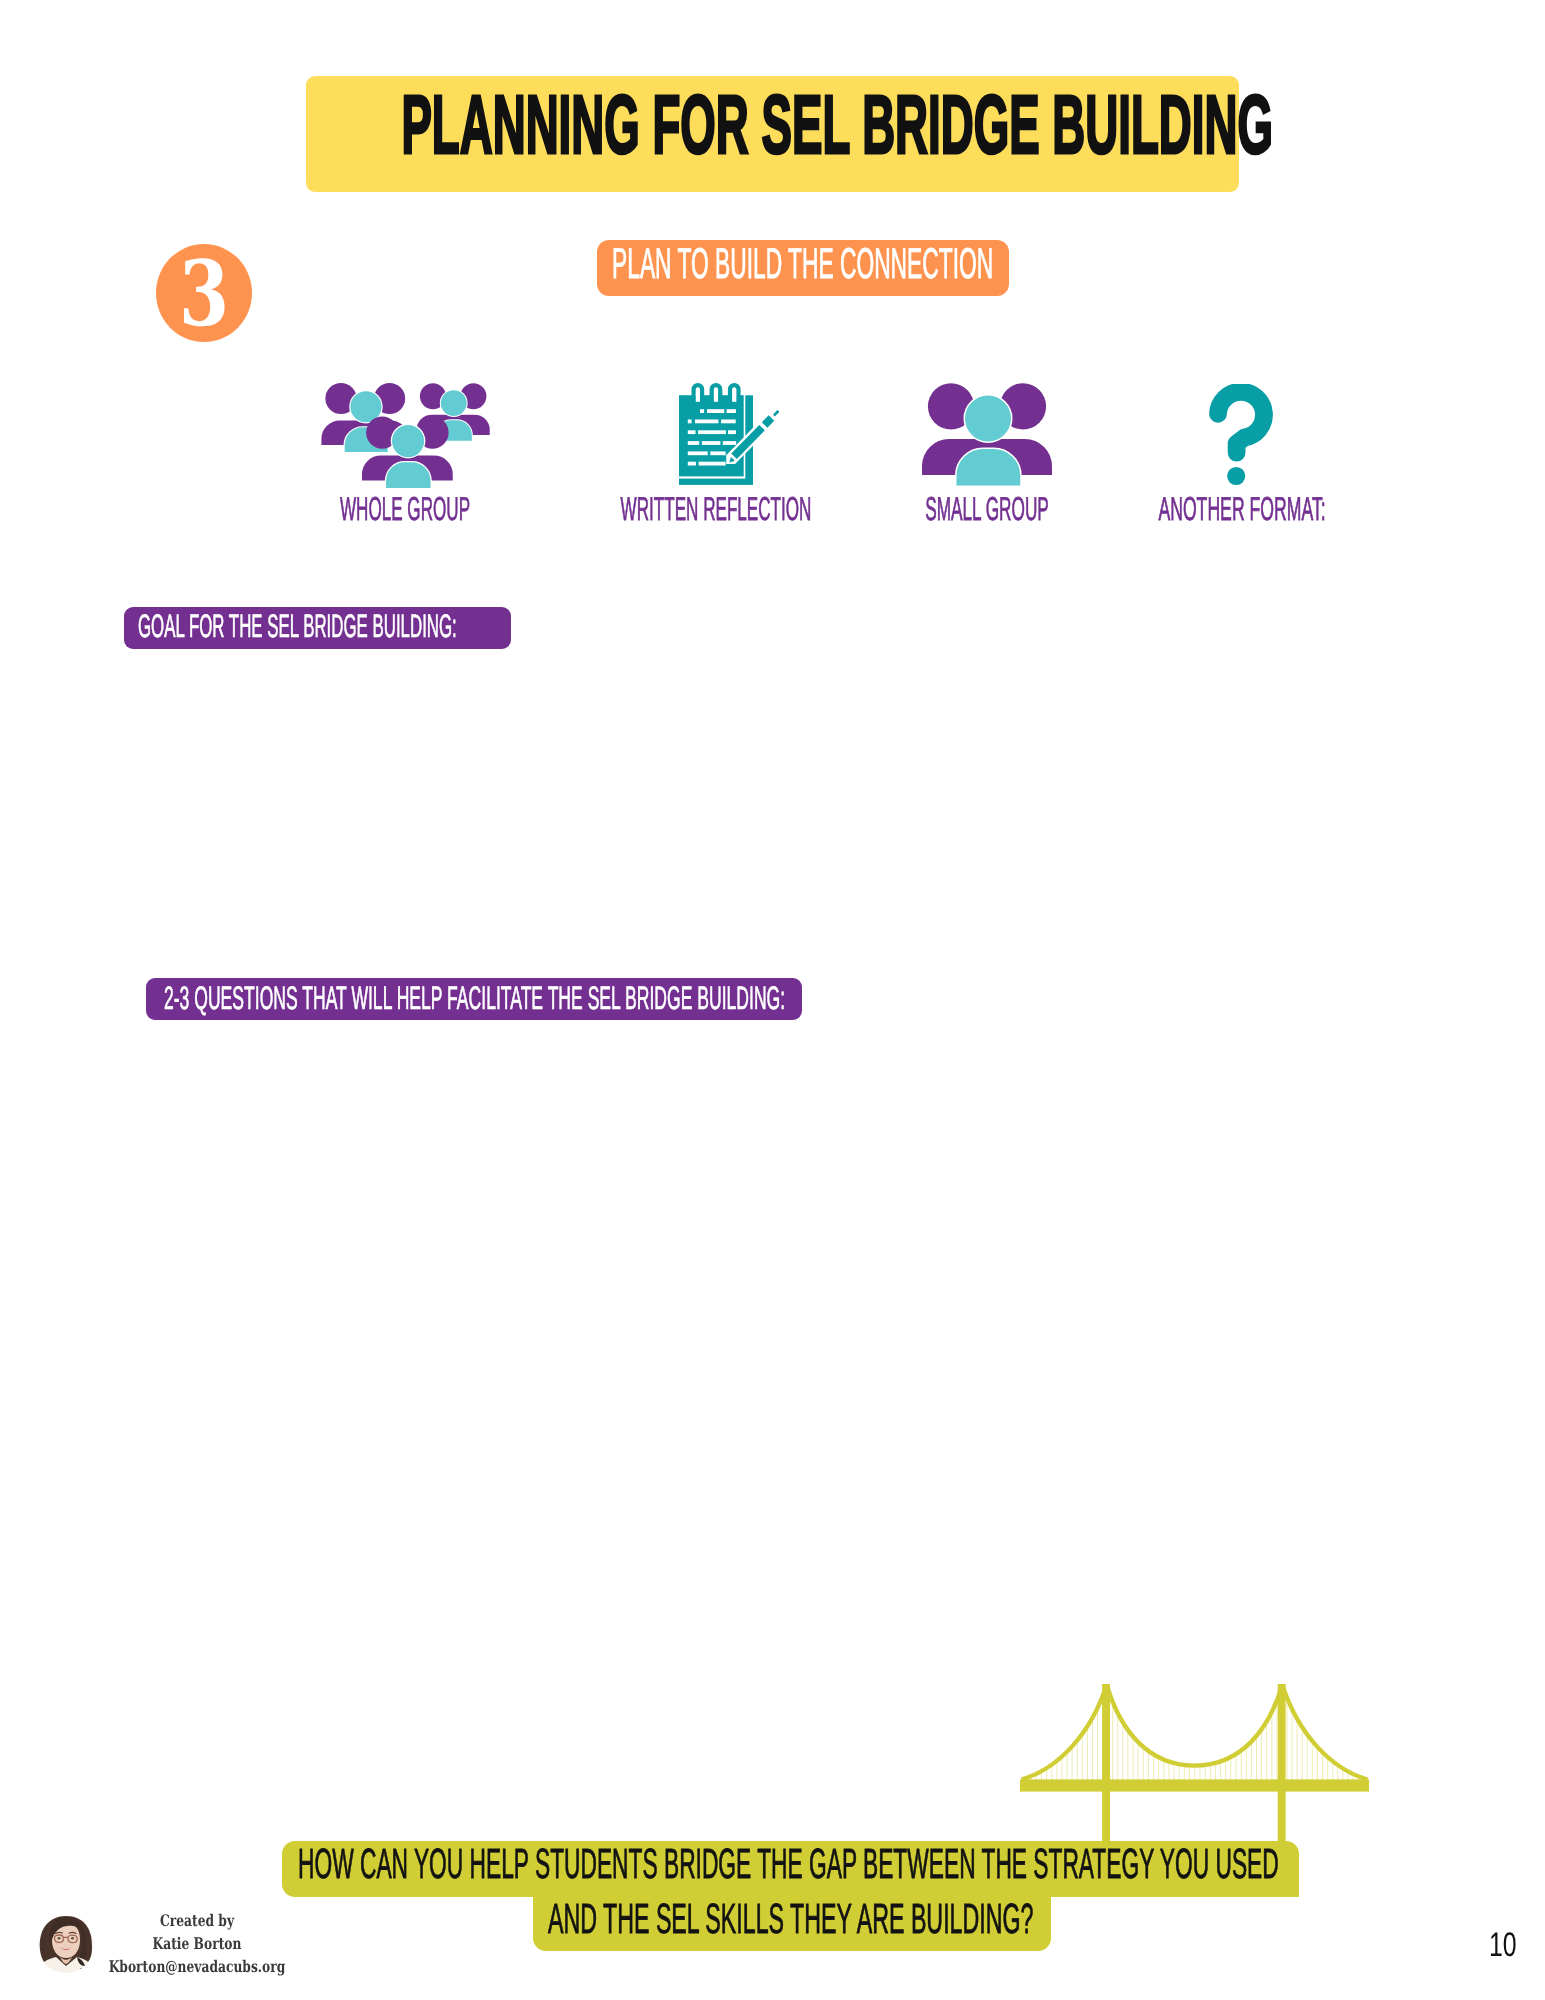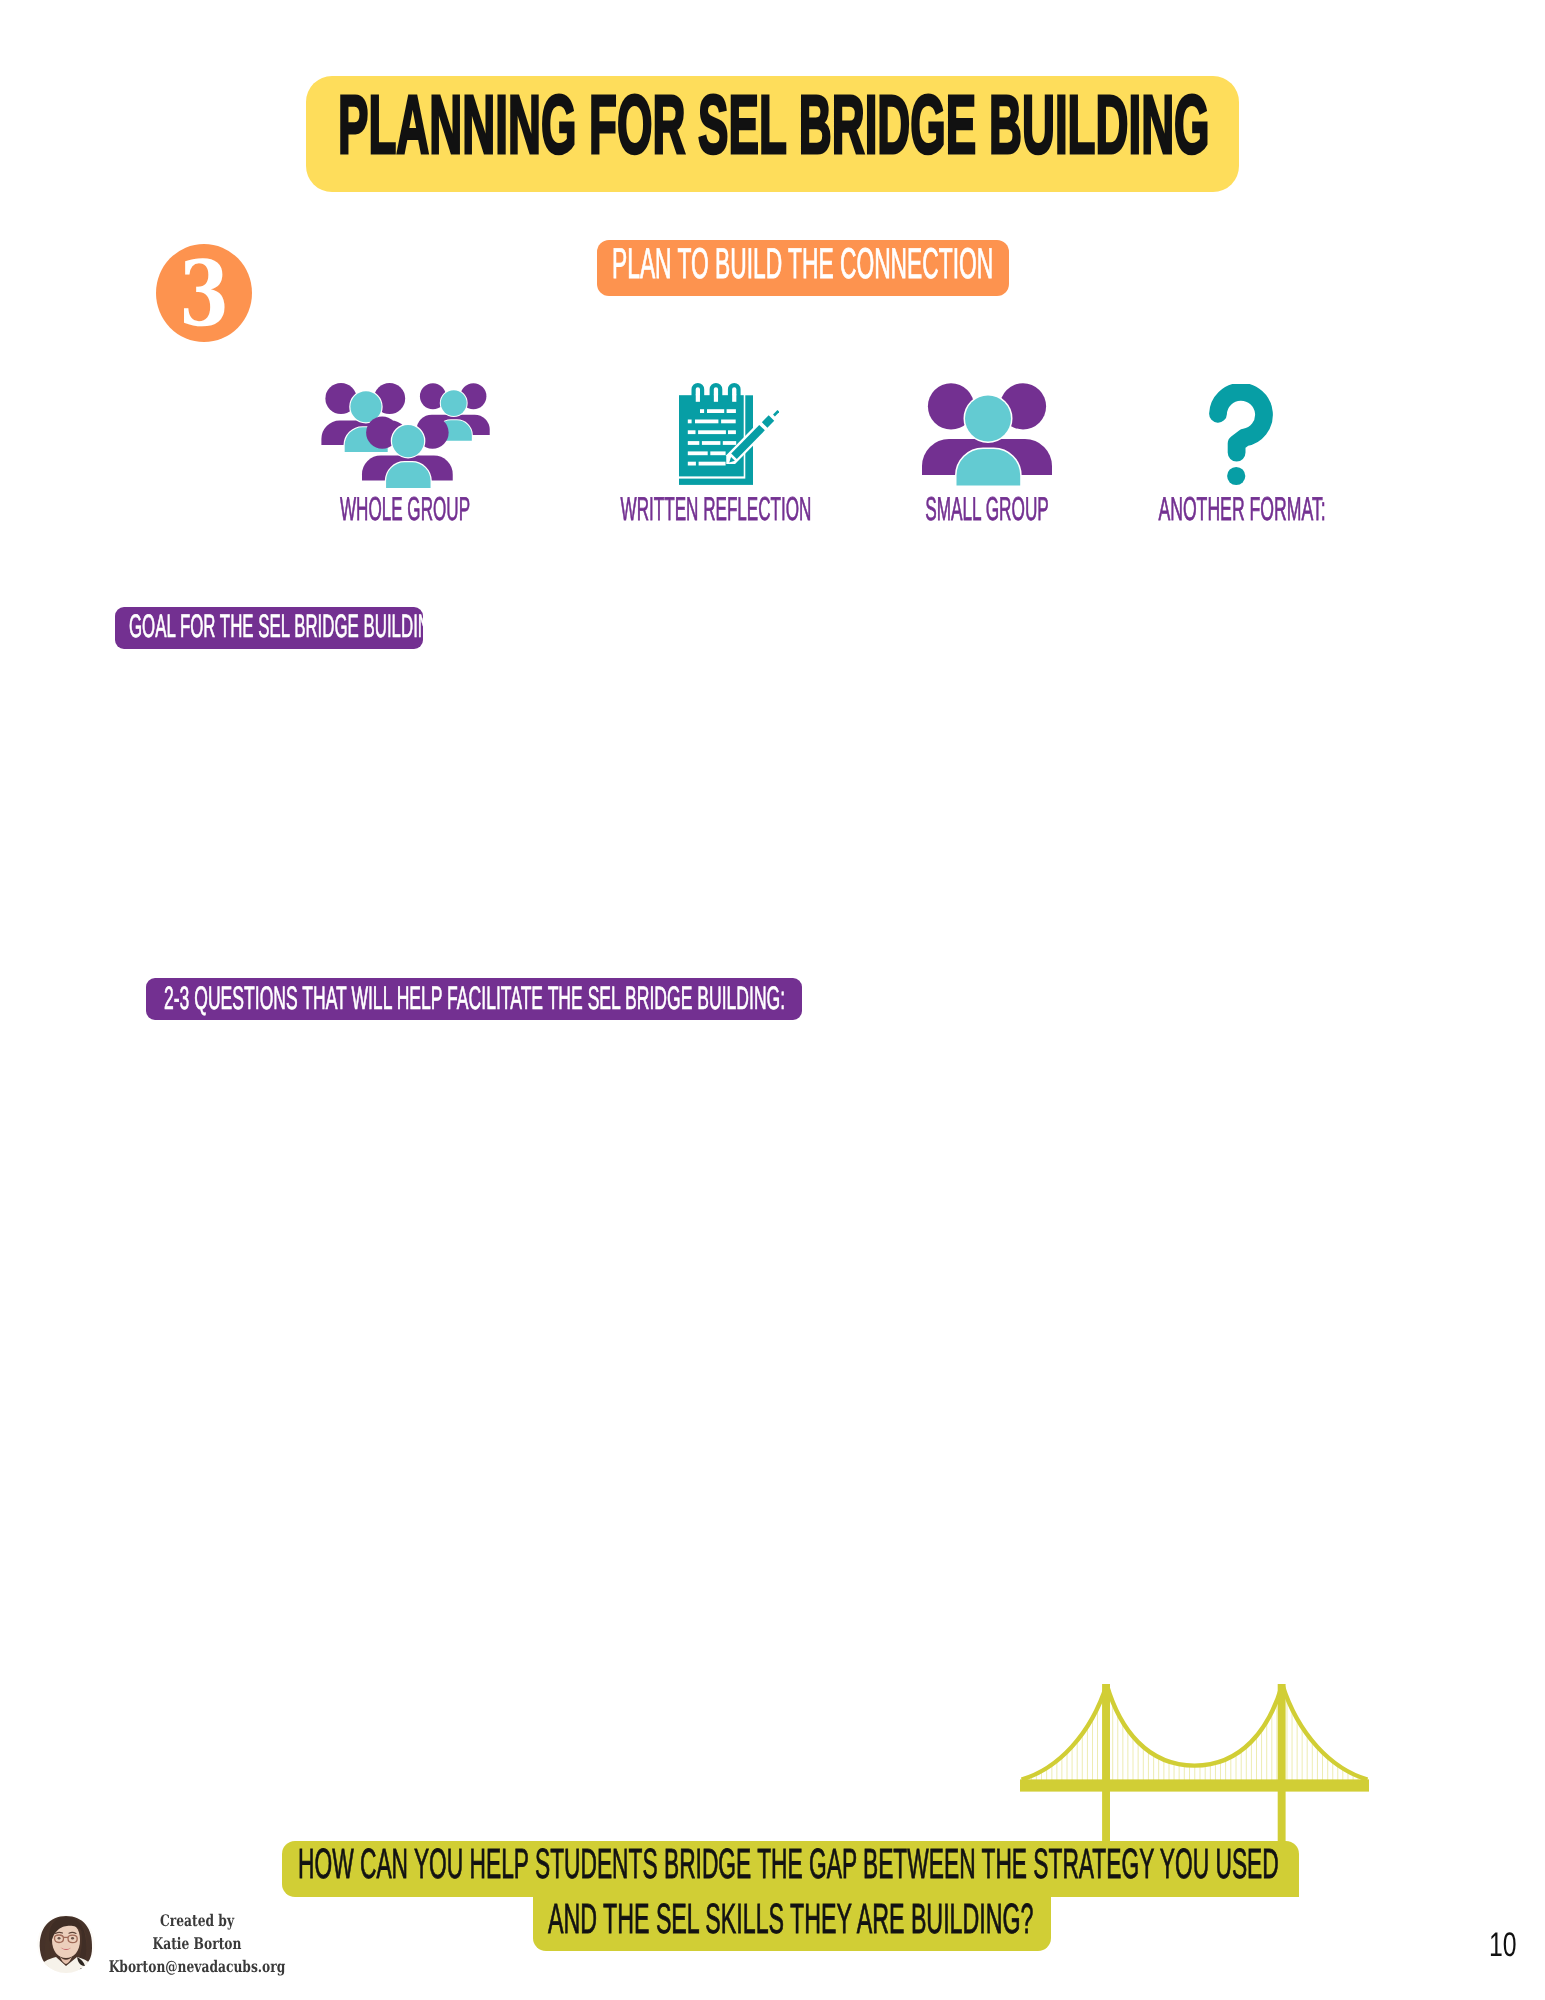--- a/index.html
+++ b/index.html
@@ -5,21 +5,21 @@
 <style>
   html,body{margin:0;padding:0;background:#ffffff;}
   body{width:1545px;height:2000px;overflow:hidden;position:relative;
        font-family:"Liberation Sans",sans-serif;
        -webkit-font-smoothing:antialiased;text-rendering:geometricPrecision;}
   .page{position:absolute;left:0;top:0;width:1545px;height:2000px;background:#fff;}
   .sq{transform-origin:0 0;white-space:nowrap;display:block;}
 
   
   #title-pill{position:absolute;left:306px;top:76px;width:933px;height:116px;
-      background:#FEDD5B;border-radius:26px;}
+      background:#FEDD5B;border-radius:9px;text-align:right;}
   #title-text{position:absolute;left:32px;top:20px;width:1700px;
       font-weight:700;font-size:83px;line-height:58px;color:#111111;
       -webkit-text-stroke:3.0px #111111;paint-order:stroke fill;
       transform:scaleX(0.550) translateZ(0);}
 
   
   #step-circle{position:absolute;left:156px;top:244px;width:96px;height:98px;border-radius:50%;
       background:#FD934F;}
   #step-num{position:absolute;left:23px;top:6px;width:200px;color:#ffffff;text-align:left;
       font-family:"DejaVu Serif",serif;font-weight:700;font-size:90px;line-height:88px;
@@ -174,21 +174,21 @@
   <div class="optlbl" style="left:716px;">
     <b>WRITTEN REFLECTION</b>
     </div>
   <div class="optlbl" style="left:987px;--sx:0.5215;">
     <b>SMALL GROUP</b>
     </div>
   <div class="optlbl" style="left:1241.5px;--sx:0.5345;">
     <b>ANOTHER FORMAT:</b>
     </div>
 
-  <div class="ppill" id="prompt-1" style="left:115px;top:606.8px;width:308px;height:42.4px;">
+  <div class="ppill" id="prompt-1" style="left:124px;top:606.8px;width:343px;height:42.4px;padding-left:44px;">
     <b style="left:13.6px;top:8px;font-size:32.5px;line-height:22.4px;transform:scaleX(0.5187) translateZ(0);width:700px;">GOAL FOR THE SEL BRIDGE BUILDING:</b>
   </div>
 
   <div class="ppill" id="prompt-2" style="left:146px;top:978px;width:656px;height:42.4px;">
     <b style="left:17.8px;top:8.8px;font-size:32.5px;line-height:22.4px;transform:scaleX(0.5405) translateZ(0);width:1300px;">2-3 QUESTIONS THAT WILL HELP FACILITATE THE SEL BRIDGE BUILDING:</b>
   </div>
 
   <svg id="bridge" style="position:absolute;left:1020px;top:1684px;width:349px;height:158px;" viewBox="0 0 349 158">
     <g id="bridge-hangers" stroke="#D1CE35" stroke-width="0.95" opacity="0.40" fill="none">
         <line x1="6.24" y1="95.59" x2="6.24" y2="96"></line>

